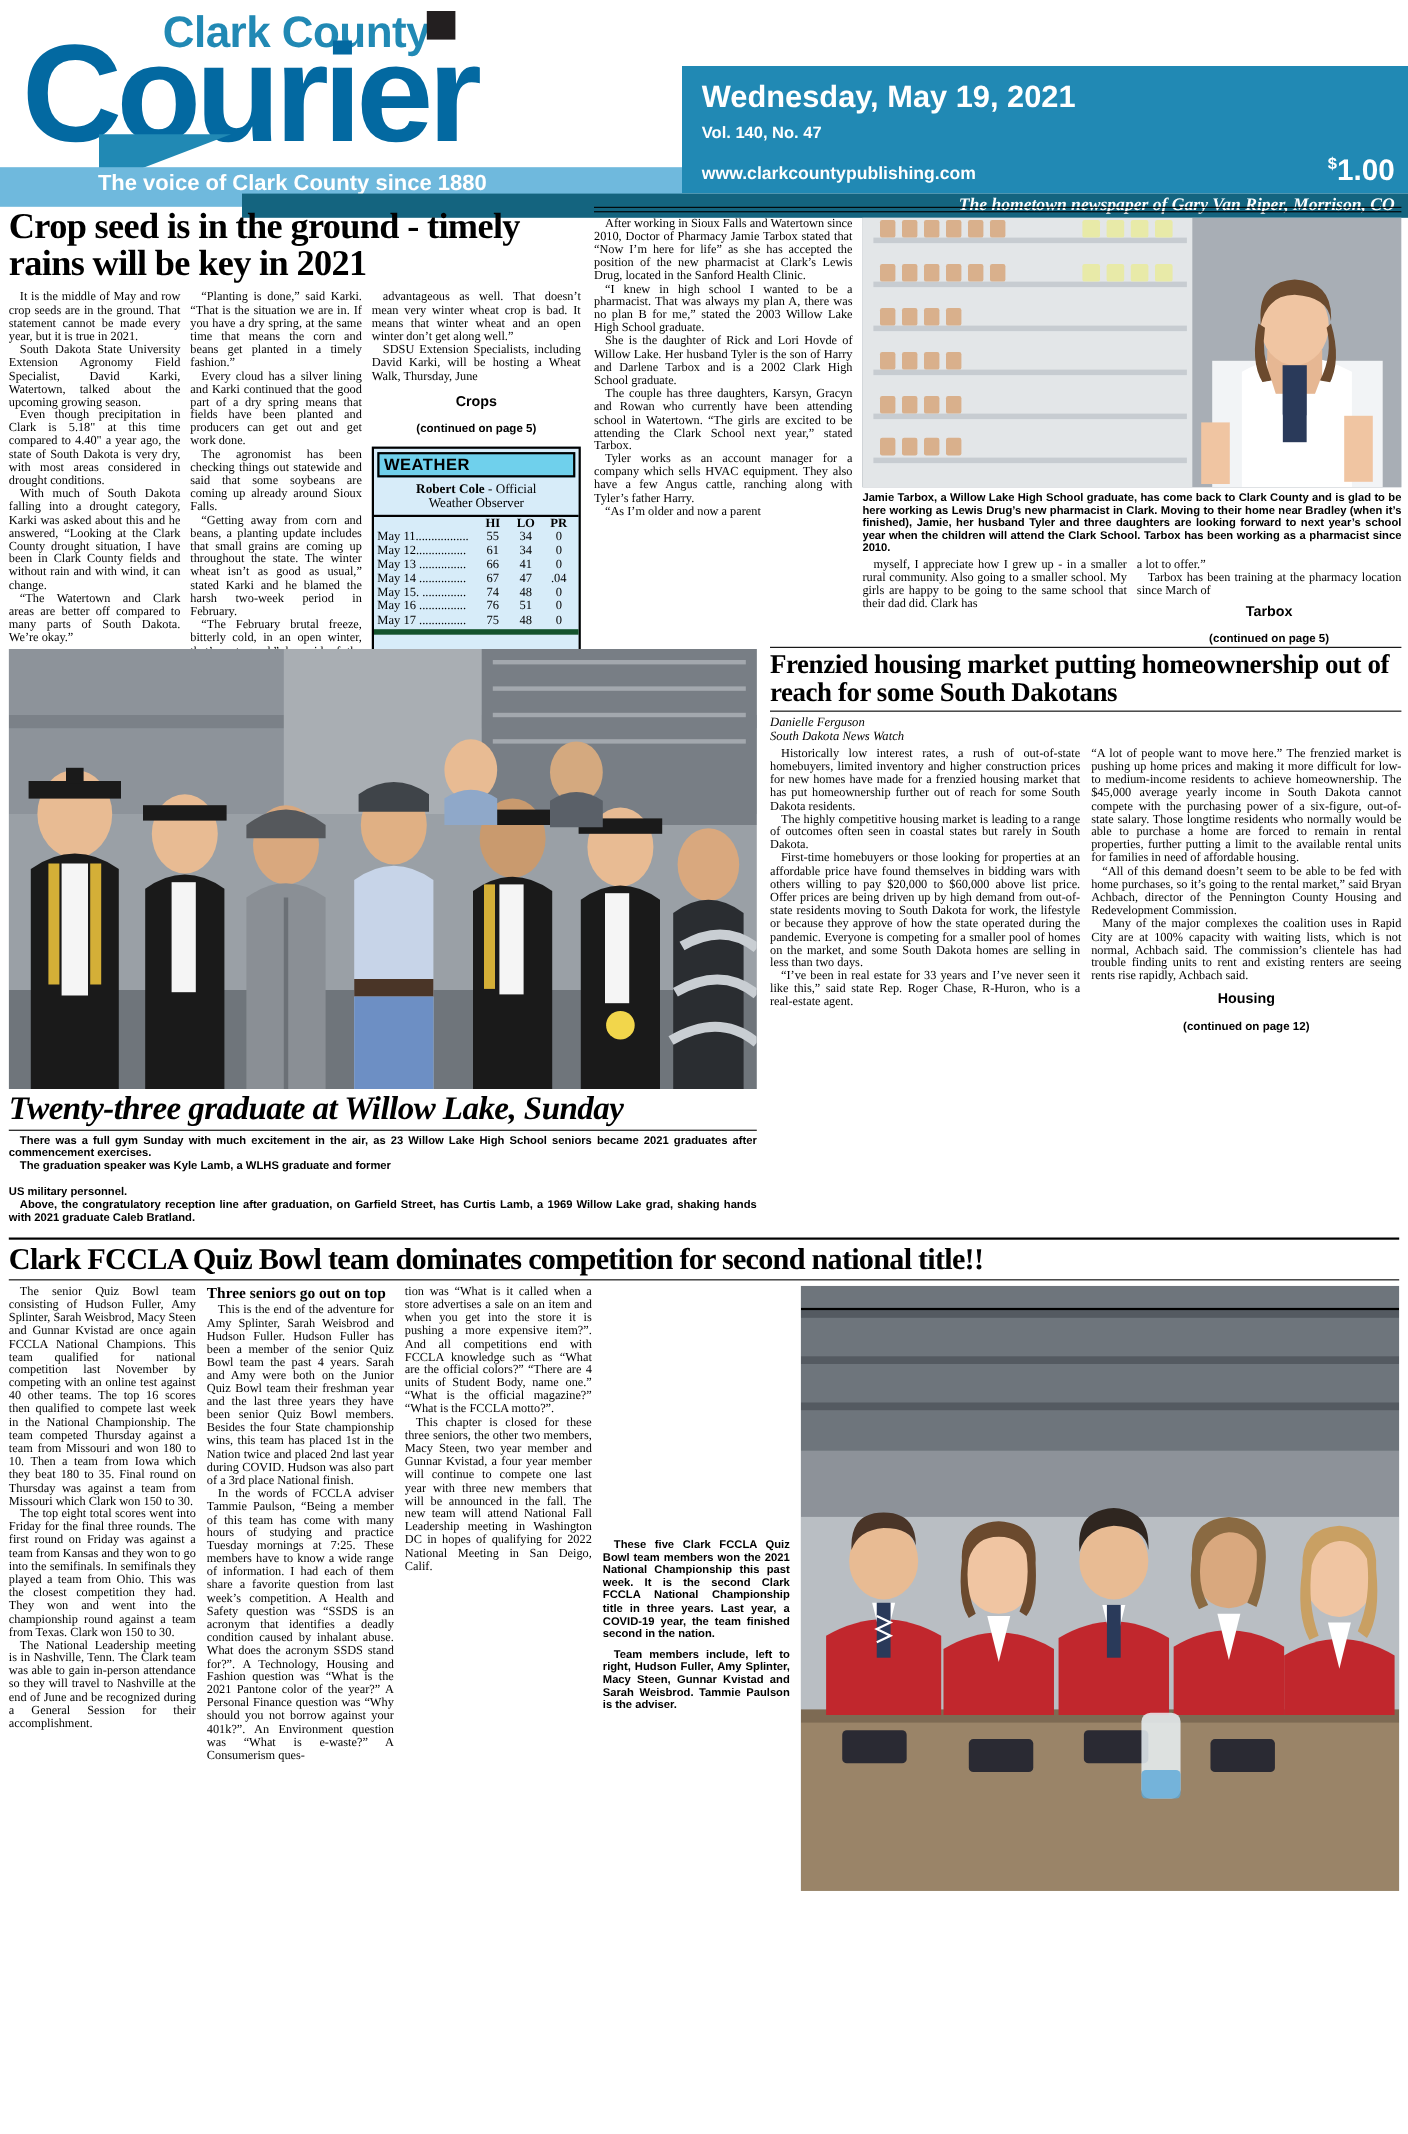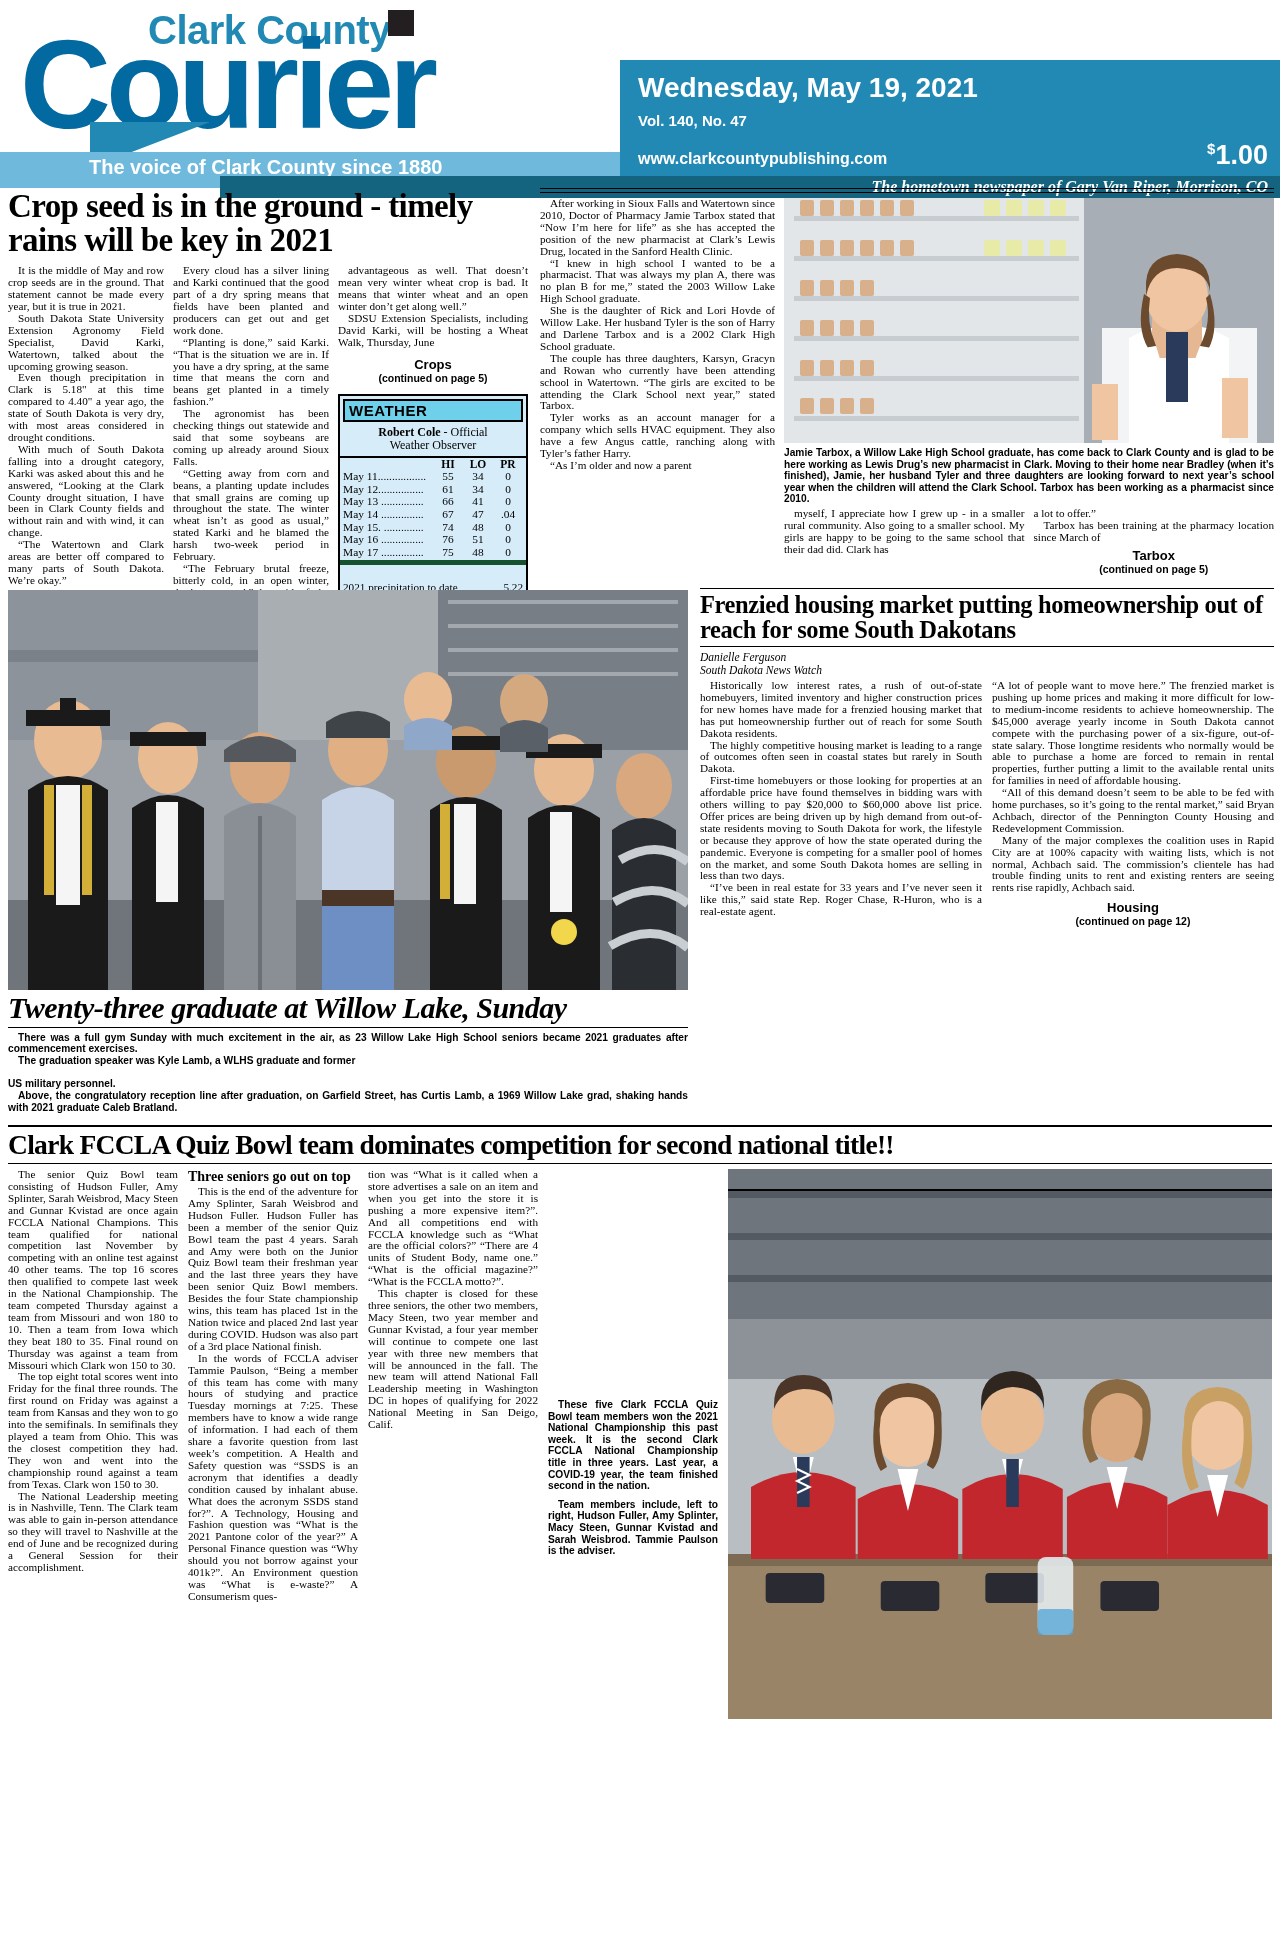--- a/index.html
+++ b/index.html
@@ -116,21 +116,21 @@
   .cap {
     font-family:"Liberation Sans", sans-serif;
     font-weight:bold; font-size:10.2px; line-height:11.6px;
     text-align:justify;
   }
   .contd {
     font-family:"Liberation Sans", sans-serif;
     font-weight:bold; text-align:center;
   }
   .contd .big { font-size:13px; display:block; }
-  .contd .small { font-size:10.5px; display:block; }
+  .contd .small { font-size:10.5px; display:block;margin-top:12px; }
 
   
   .wx { border:2px solid #000; background:#d7ecf9; width:190px; }
   .wx-title {
     background:#6fd0ec; border:2px solid #000; margin:3px;
     font-family:"Liberation Sans", sans-serif;
     font-weight:bold; font-size:15px; padding:1px 4px;
     letter-spacing:0.5px;
   }
   .wx-obs {
@@ -197,22 +197,22 @@
   <div style="height:8px"></div>
   <div class="colwrap">
     <div class="c col-text">
       <p>It is the middle of May and row crop seeds are in the ground.  That statement cannot be made every year, but it is true in 2021.</p>
       <p>South Dakota State University Extension Agronomy Field Specialist, David Karki, Watertown, talked about the upcoming growing season.</p>
       <p>Even though precipitation in Clark is 5.18" at this time compared to 4.40" a year ago, the state of South Dakota is very dry, with most areas considered in drought conditions.</p>
       <p>With much of South Dakota falling into a drought category, Karki was asked about this and he answered, “Looking at the Clark County drought situation, I have been in Clark County fields and without rain and with wind, it can change.</p>
       <p>“The Watertown and Clark areas are better off compared to many parts of South Dakota.  We’re okay.”</p>
     </div>
     <div class="c col-text">
+      <p>“Planting is done,” said Karki.  “That is the situation we are in.  If you have a dry spring, at the same time that means the corn and beans get planted in a timely fashion.”</p>
       <p>Every cloud has a silver lining and Karki continued that the good part of a dry spring means that fields have been planted and producers can get out and get work done.</p>
-      <p>“Planting is done,” said Karki.  “That is the situation we are in.  If you have a dry spring, at the same time that means the corn and beans get planted in a timely fashion.”</p>
       <p>The agronomist has been checking things out statewide and said that some soybeans are coming up already around Sioux Falls.</p>
       <p>“Getting away from corn and beans, a planting update includes that small grains are coming up throughout the state.  The winter wheat isn’t as good as usual,” stated Karki and he blamed the harsh two-week period in February.</p>
       <p>“The February brutal freeze, bitterly cold, in an open winter, that’s not good,” he said of the winter wheat crop.  “March wasn’t that</p>
     </div>
     <div class="c">
       <div class="col-text">
         <p>advantageous as well.  That doesn’t mean very winter wheat crop is bad.  It means that winter wheat and an open winter don’t get along well.”</p>
         <p>SDSU Extension Specialists, including David Karki, will be hosting a Wheat Walk, Thursday, June</p>
       </div>
       <div class="contd" style="margin-top:8px">

